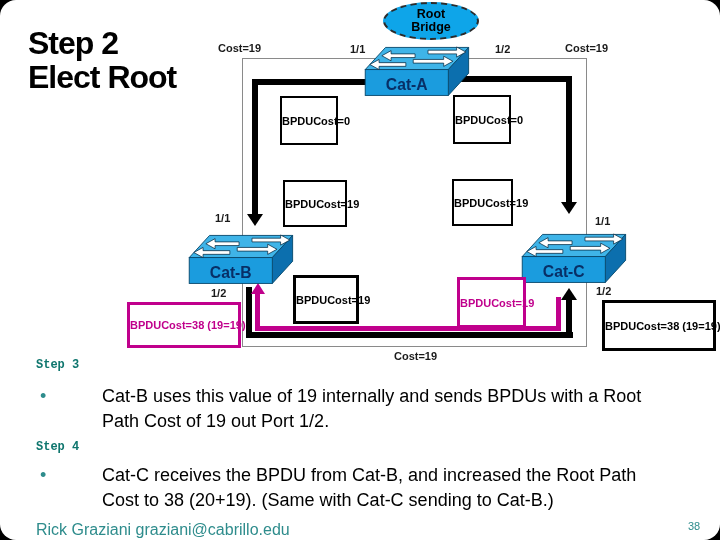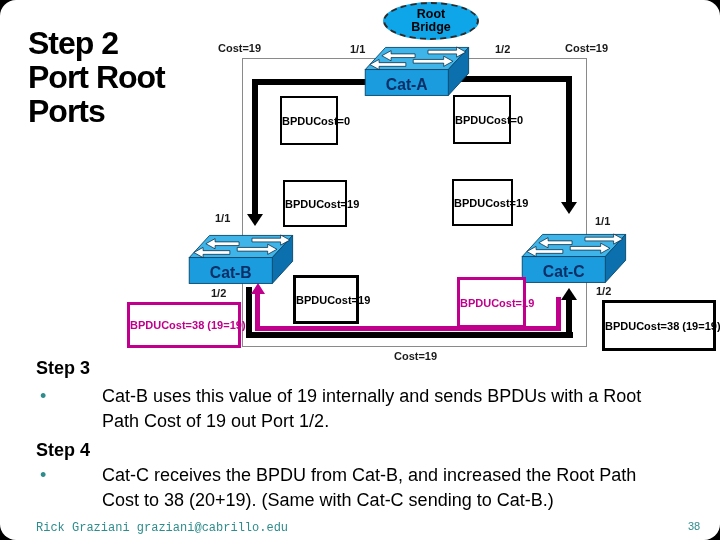--- a/index.html
+++ b/index.html
@@ -33,36 +33,35 @@
   .bpdu.magenta{border-color:#C0008C;color:#C0008C;}
   
   .oval{
     left:383px;top:2px;width:92px;height:34px;border:2px dashed #2a2a2a;border-radius:50%;
     background:#0ea5e9;z-index:3;display:flex;flex-direction:column;justify-content:center;align-items:center;
     font-size:12.5px;font-weight:bold;line-height:13.5px;color:#000;
   }
   .switch{z-index:3;}
   .switch text{font-family:"Liberation Sans","DejaVu Sans",sans-serif;}
   
-  .stephead{font-size:18px;font-weight:bold;color:#000000;z-index:5;}
+  .stephead{font-size:12px;font-weight:bold;color:#0f766e;z-index:5;font-family:Liberation Mono, monospace;}
   .bullet-row{display:flex;z-index:5;}
   .bullet-dot{color:#2E8C8C;font-size:18px;line-height:25px;width:27px;flex:none;}
   .bullet-text{font-size:18px;line-height:25px;color:#000;width:565px;margin-left:35px;}
-  .footer{font-size:12px;color:#2E8C8C;z-index:5;white-space:nowrap;font-family:Liberation Mono, monospace;}
+  .footer{font-size:16px;color:#2E8C8C;z-index:5;white-space:nowrap;}
   .pagenum{font-size:11px;color:#2E8C8C;z-index:5;}
 </style>
 </head>
 <body>
 
 <div class="slide">
 
   <div class="abs title">
     <div>Step 2</div>
-    <div>Port Root</div>
-    <div>Ports</div>
+    <div>Elect Root</div>
   </div>
 
   <div class="abs thinrect"></div>
 
   <div class="abs blk" style="left:252px;top:79px;width:130px;height:6px;"></div>
   <div class="abs blk" style="left:252px;top:79px;width:6px;height:136px;"></div>
   <div class="abs ah-down" style="left:247px;top:214px;"></div>
 
   <div class="abs blk" style="left:460px;top:76px;width:112px;height:6px;"></div>
   <div class="abs blk" style="left:566px;top:76px;width:6px;height:127px;"></div>

